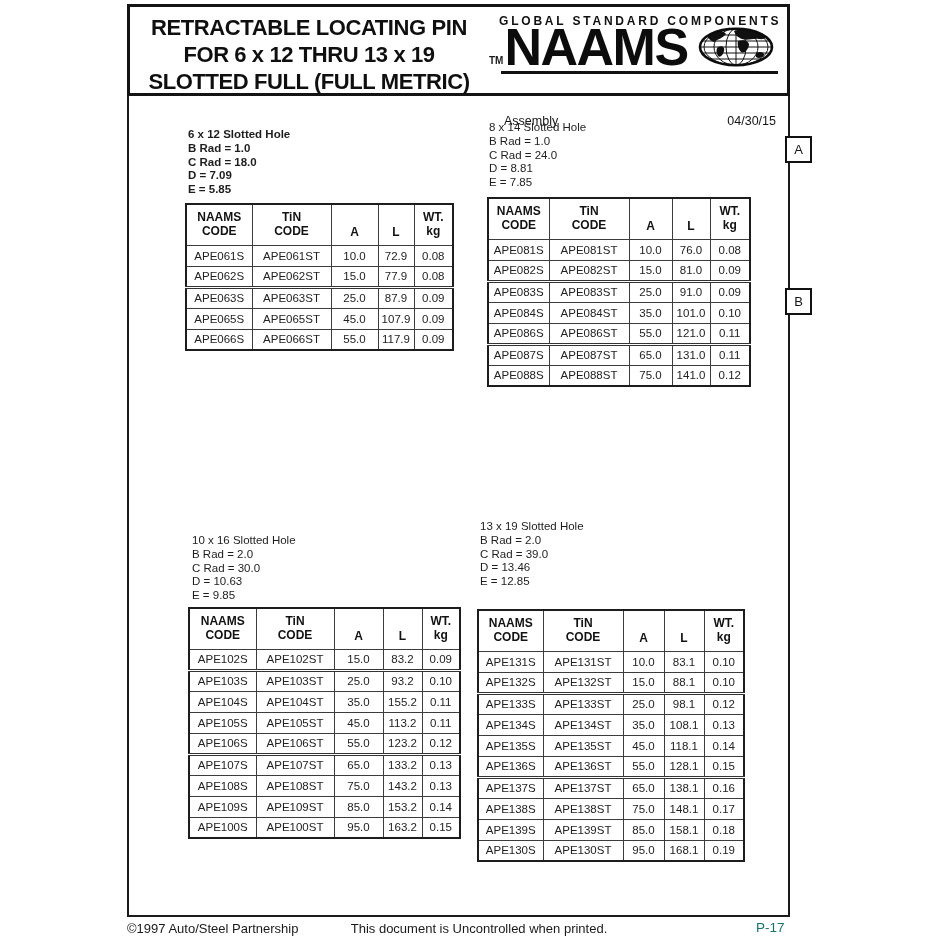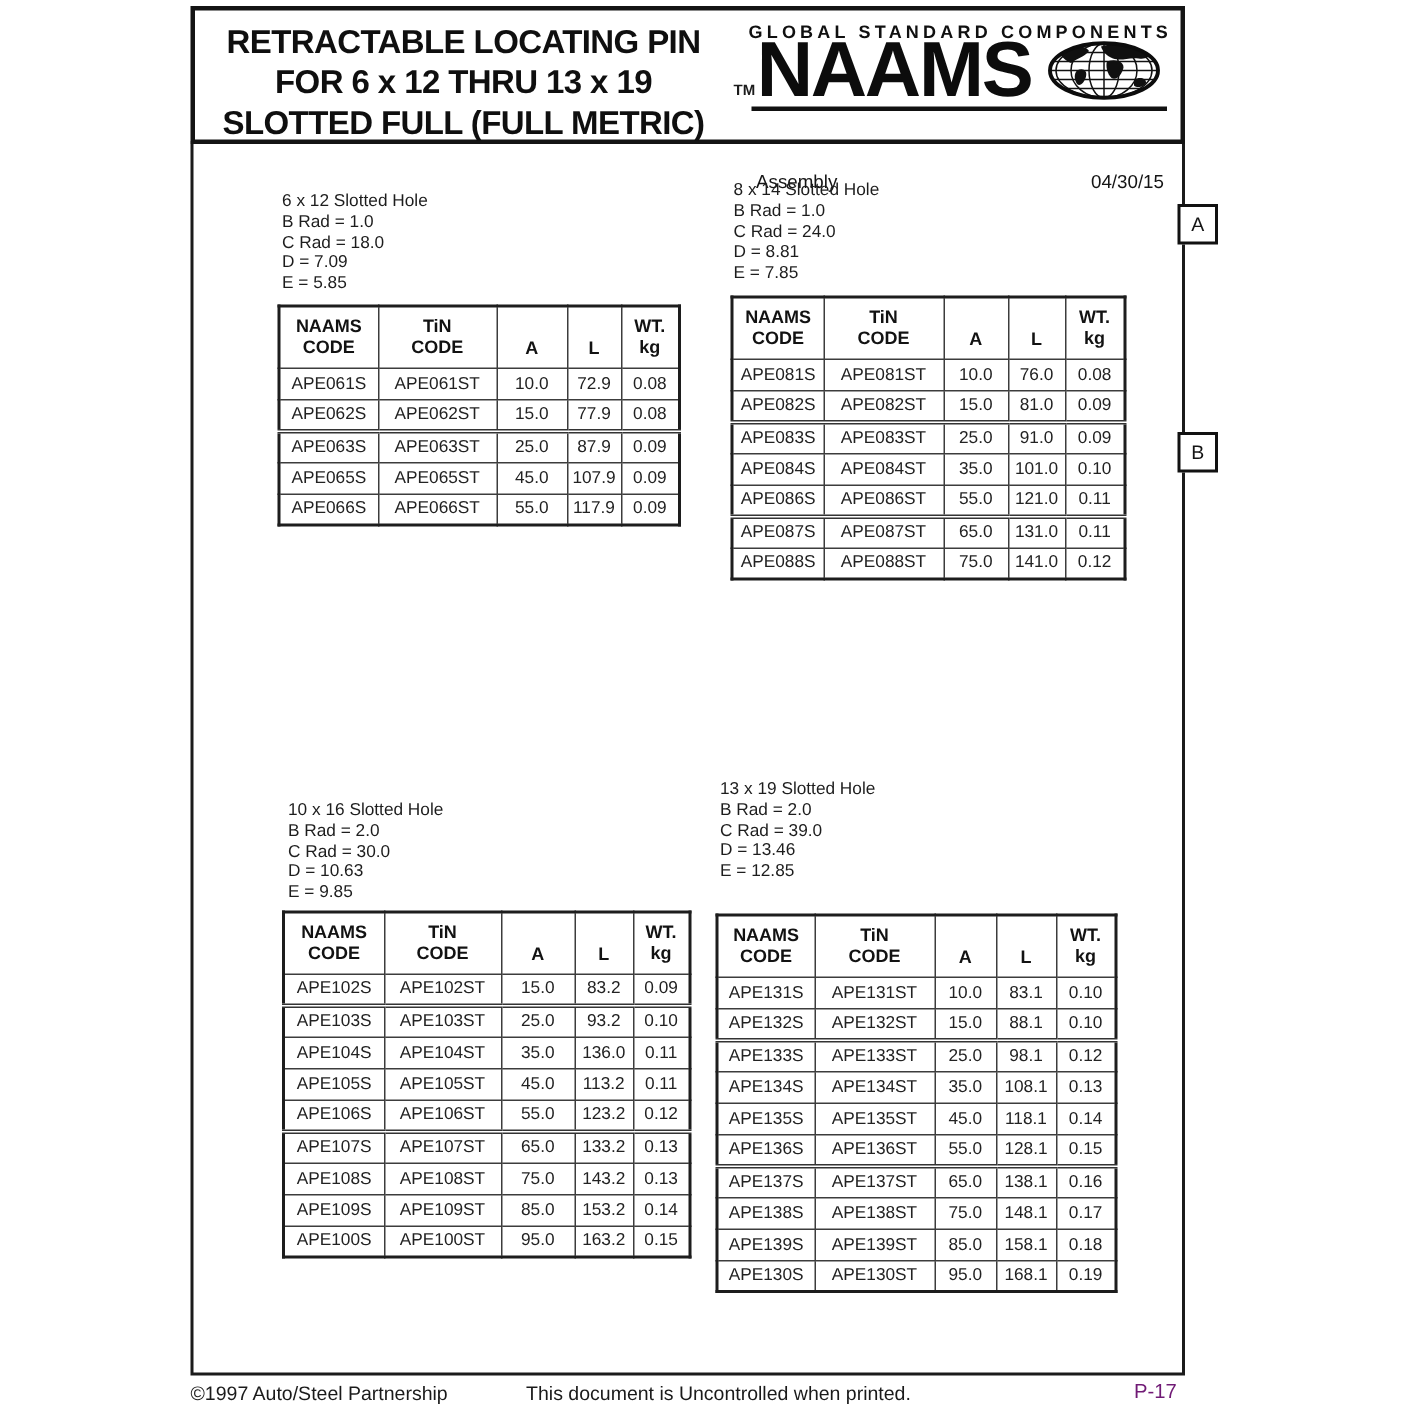--- a/index.html
+++ b/index.html
@@ -51,21 +51,21 @@
     position: absolute; left: 785px; width: 27px; height: 27px;
     border: 2px solid #111; background: #fff; z-index: 3;
     display: flex; align-items: center; justify-content: center;
     font-size: 13px; color: #141414;
   }
   .marker-a { top: 136px; }
   .marker-b { top: 288px; }
 
   
   .specs { position: absolute; z-index: 2; font-size: 11.5px; line-height: 13.8px; color: #1d1d1d; }
-  .specs-1 { left: 188px; top: 128px; }
+  .specs-1 { left: 188px; top: 128px; font-weight: bold; }
   .specs-2 { left: 489px; top: 121px; }
   .specs-3 { left: 192px; top: 534px; }
   .specs-4 { left: 480px; top: 520px; }
 
   
   table.parts {
     position: absolute; z-index: 2; border-collapse: collapse;
     background: #fff; border: 2px solid #1d1d1d; table-layout: fixed;
   }
   .parts-1 { left: 185px; top: 203px; }
@@ -80,21 +80,21 @@
   table.parts th.single { vertical-align: bottom; padding-bottom: 5px; }
   table.parts td {
     border: 1px solid #3c3c3c; height: 21px; text-align: center;
     font-size: 11.5px; padding: 0 2px; color: #222;
   }
   table.parts tr.group-break td { border-top: 3px double #333; }
 
   
   .footer-copy  { position: absolute; left: 127px; top: 921px; font-size: 13px; color: #1a1a1a; }
   .footer-notice{ position: absolute; left: 0; top: 921px; width: 958px; text-align: center; font-size: 13px; color: #1a1a1a; }
-  .footer-page  { position: absolute; left: 756px; top: 920px; font-size: 13.5px; color: #701a75; }
+  .footer-page  { position: absolute; left: 756px; top: 920px; font-size: 13.5px; color: #0f766e; }
 </style>
 </head>
 <body>
 
 <div class="page">
 
   <div class="main-box"></div>
 
   <div class="header-box">
     <div class="title">
@@ -358,21 +358,21 @@
           <td>APE103S</td>
           <td>APE103ST</td>
           <td>25.0</td>
           <td>93.2</td>
           <td>0.10</td>
         </tr>
         <tr>
           <td>APE104S</td>
           <td>APE104ST</td>
           <td>35.0</td>
-          <td>136.0</td>
+          <td>155.2</td>
           <td>0.11</td>
         </tr>
         <tr>
           <td>APE105S</td>
           <td>APE105ST</td>
           <td>45.0</td>
           <td>113.2</td>
           <td>0.11</td>
         </tr>
         <tr>

